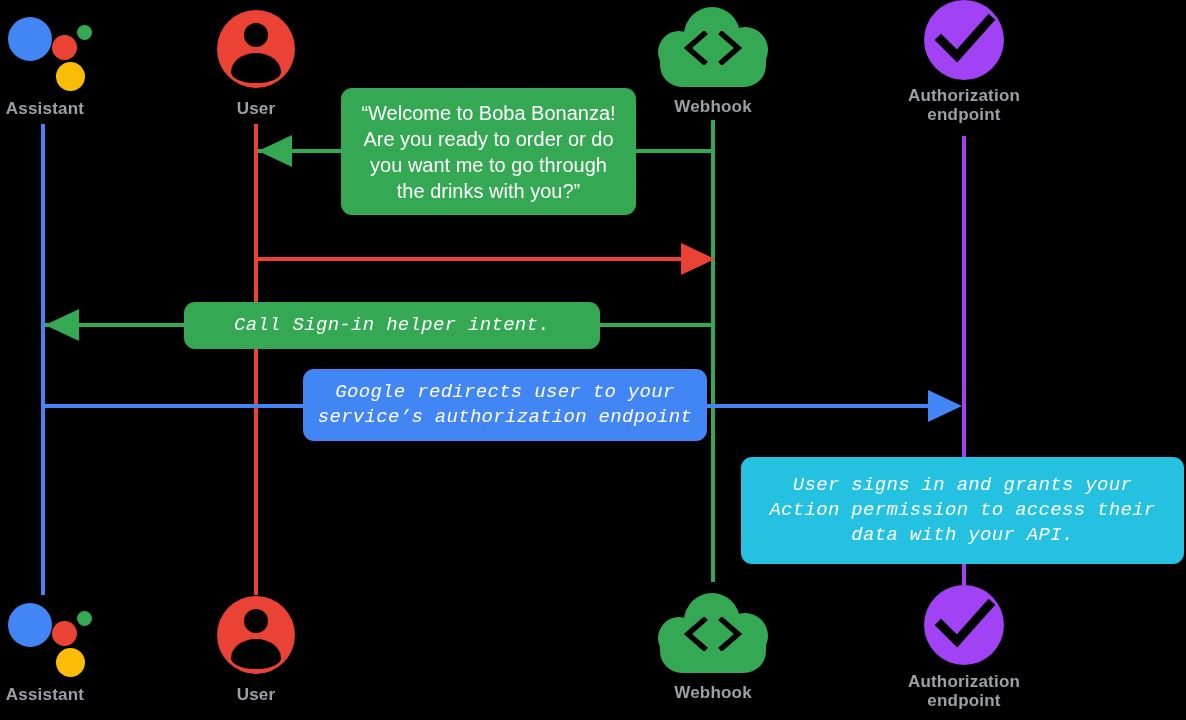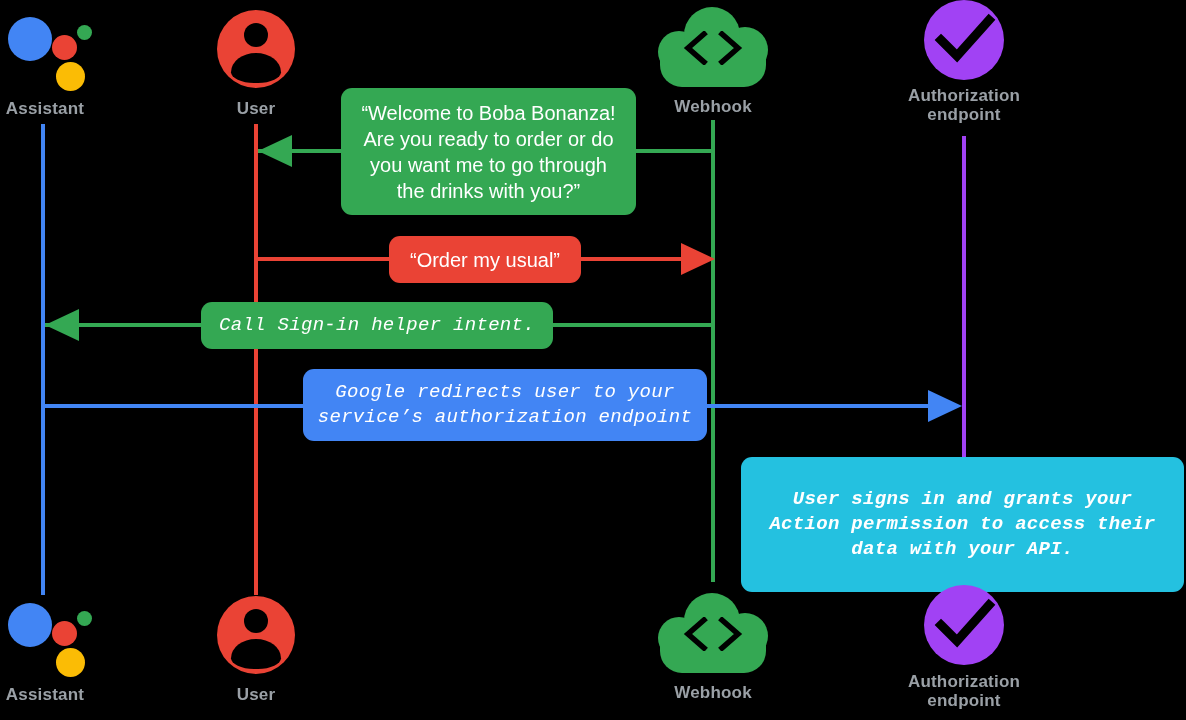--- a/index.html
+++ b/index.html
@@ -164,32 +164,31 @@
 
   <div class="msg-line" style="left:258px; top:149px; width:455px; background:#34a853;"></div>
   <div class="arrowhead" style="left:258px; top:135px; border-top:16px solid transparent; border-bottom:16px solid transparent; border-right:34px solid #34a853;"></div>
   <div class="bubble sans" style="left:341px; top:88px; width:295px; height:127px; background:#34a853;">“Welcome to Boba Bonanza!
 Are you ready to order or do
 you want me to go through
 the drinks with you?”</div>
 
   <div class="msg-line" style="left:256px; top:257px; width:434px; background:#ea4335;"></div>
   <div class="arrowhead" style="left:681px; top:243px; border-top:16px solid transparent; border-bottom:16px solid transparent; border-left:34px solid #ea4335;"></div>
-  <div class="bubble sans" style="left:389px; top:236px; width:192px; height:47px; background:#ea4335;">“Order my usual”</div>
 
   <div class="msg-line" style="left:45px; top:323px; width:668px; background:#34a853;"></div>
   <div class="arrowhead" style="left:45px; top:309px; border-top:16px solid transparent; border-bottom:16px solid transparent; border-right:34px solid #34a853;"></div>
-  <div class="bubble mono" style="left:201px; top:302px; width:352px; height:47px; background:#34a853;">Call Sign-in helper intent.</div>
+  <div class="bubble mono" style="left:184px; top:302px; width:416px; height:47px; background:#34a853;">Call Sign-in helper intent.</div>
 
   <div class="msg-line" style="left:41px; top:404px; width:890px; background:#4285f4;"></div>
   <div class="arrowhead" style="left:928px; top:390px; border-top:16px solid transparent; border-bottom:16px solid transparent; border-left:34px solid #4285f4;"></div>
   <div class="bubble mono" style="left:303px; top:369px; width:404px; height:72px; background:#4285f4;font-family:Liberation Mono, monospace;">Google redirects user to your
 service’s authorization endpoint</div>
 
-  <div class="bubble mono" style="left:741px; top:457px; width:443px; height:135px; background:#24c1e0;font-weight:bold;">User signs in and grants your
+  <div class="bubble mono" style="left:741px; top:457px; width:443px; height:107px; background:#24c1e0;">User signs in and grants your
 Action permission to access their
 data with your API.</div>
 
   <div class="actor" style="left:0px; top:0px;">
     <div class="assistant-logo" style="left:8px; top:594px; width:86px; height:86px;">
       <i class="ga-blue"></i>
       <i class="ga-red"></i>
       <i class="ga-green"></i>
       <i class="ga-yellow"></i>
     </div>

